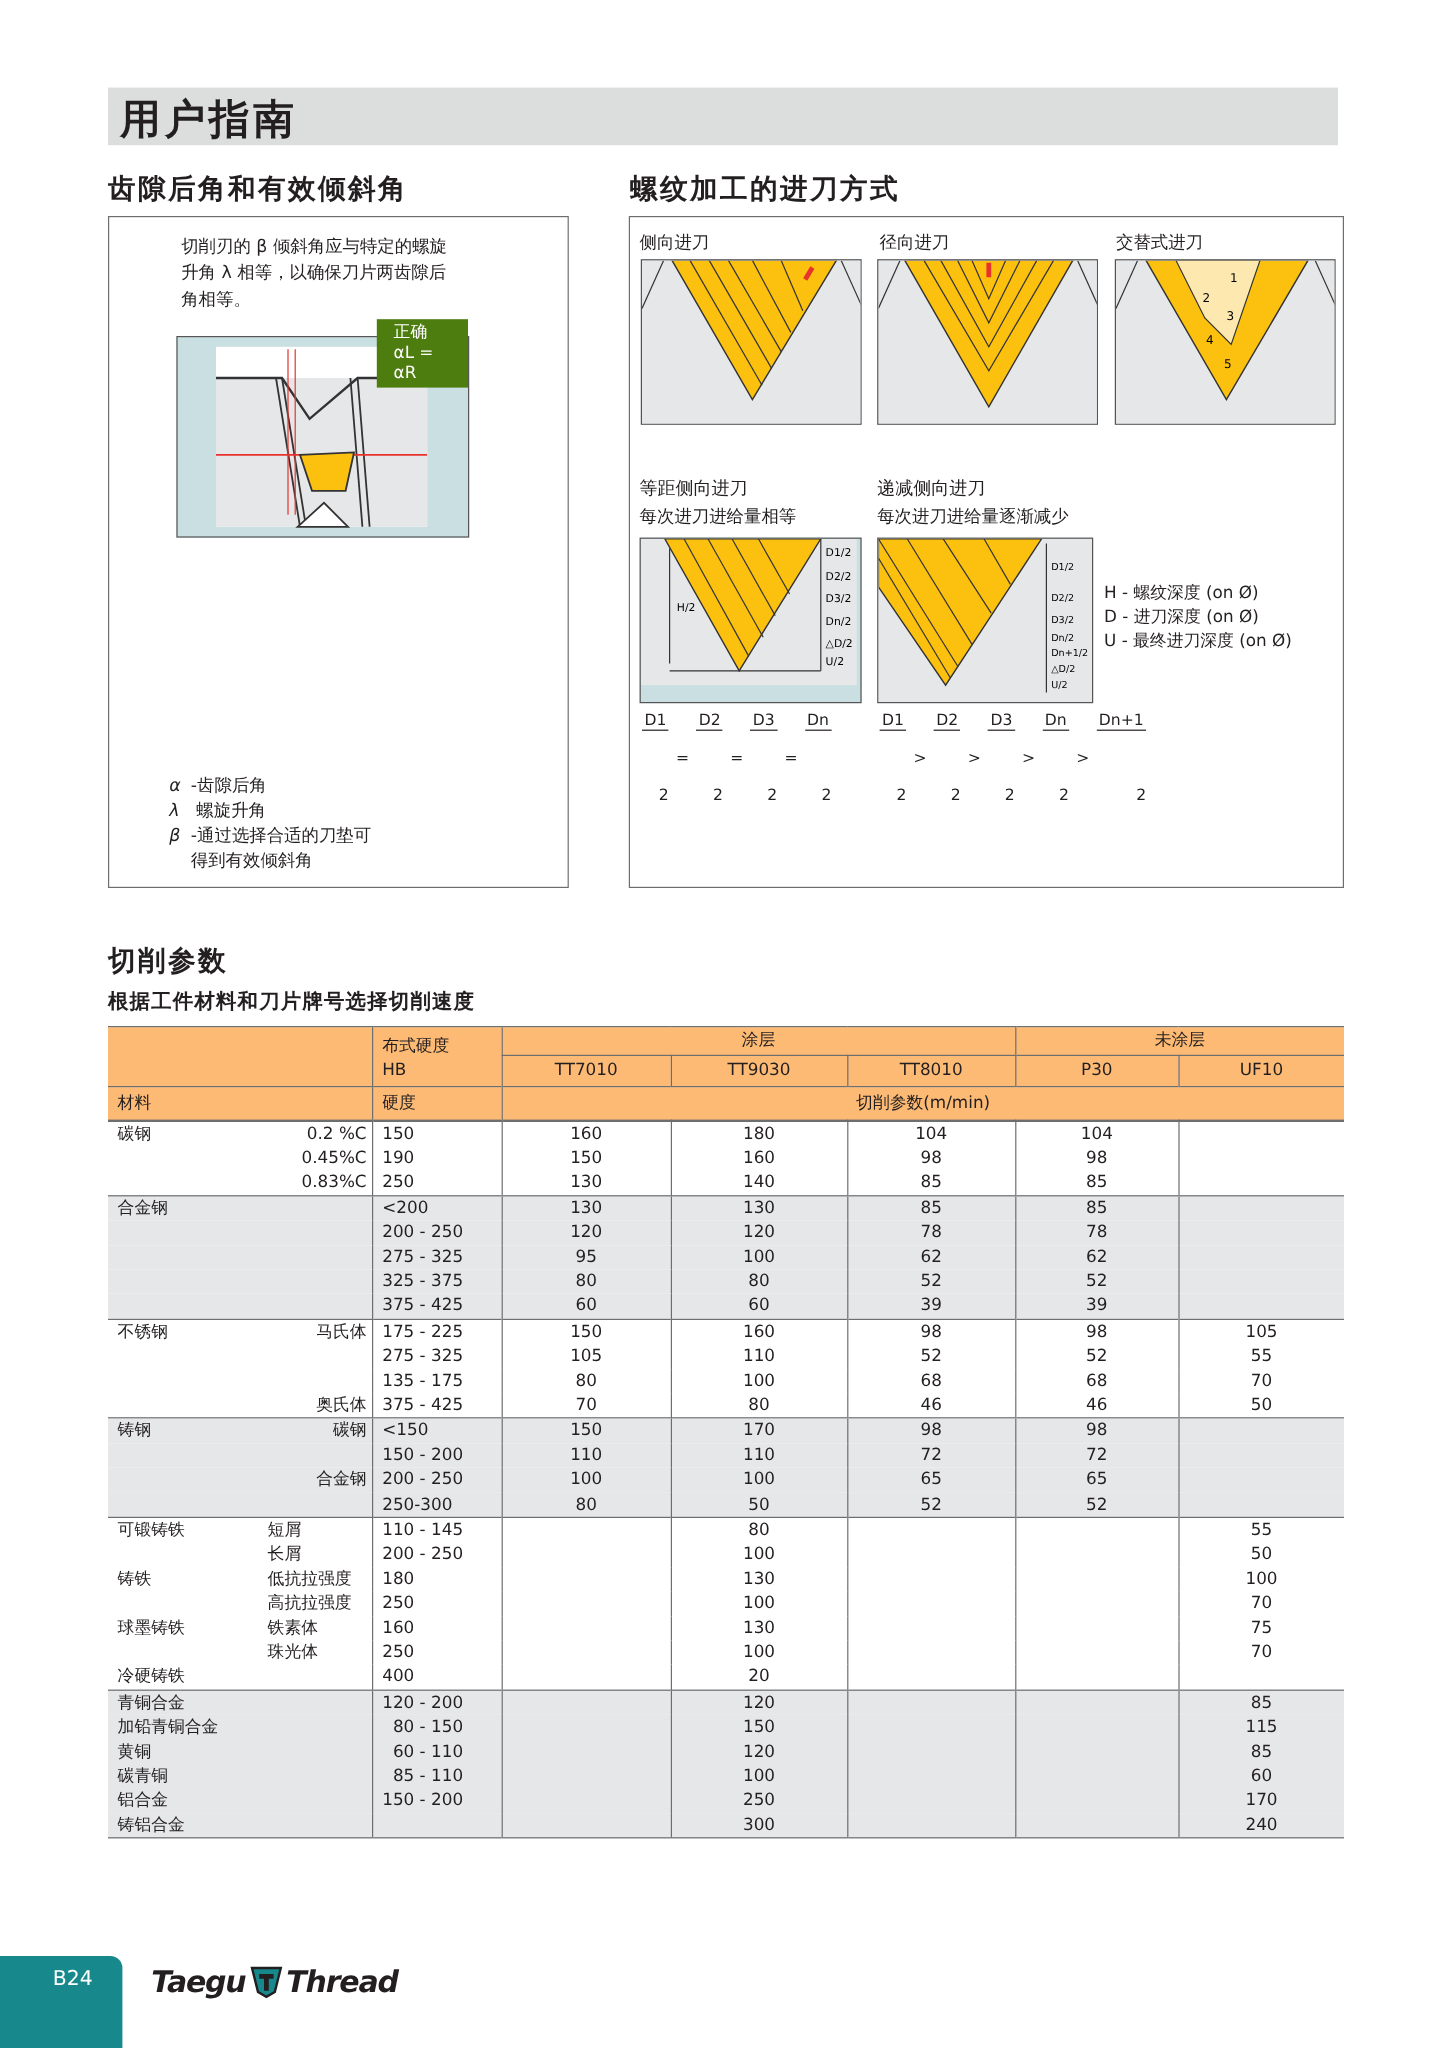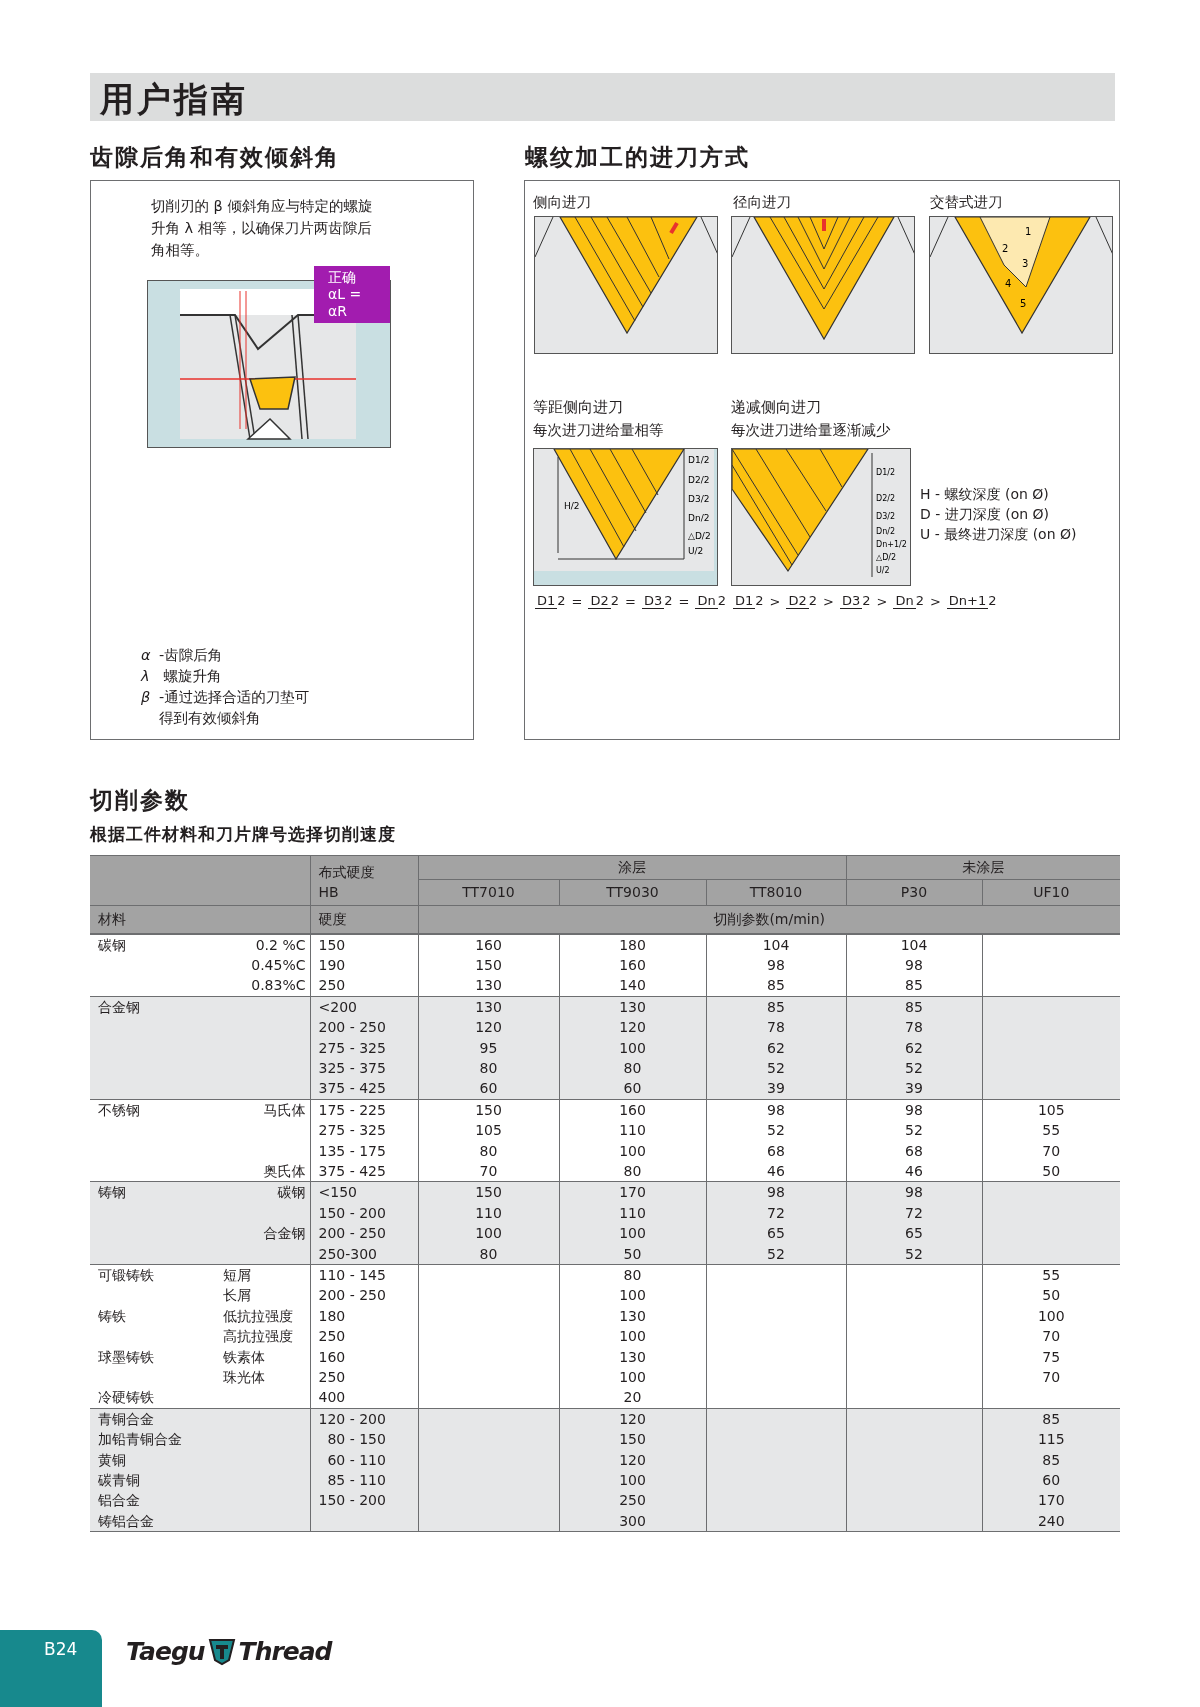--- a/index.html
+++ b/index.html
@@ -6,35 +6,35 @@
   body { width: 1200px; height: 1707px; background: #fff; position: relative; font-family: "DejaVu Sans", "Liberation Sans", sans-serif; color: #231f20; overflow: hidden; }
   .page-title-bar { position: absolute; left: 90px; top: 73px; width: 1025px; height: 48px; background: #dcdddd; }
   .page-title-bar span { position: absolute; left: 10px; top: 4px; font-size: 34px; font-weight: bold; letter-spacing: 3px; }
   .section-h { position: absolute; font-size: 23px; font-weight: bold; letter-spacing: 2px; }
   .box { position: absolute; border: 1.5px solid #6d6e70; background: #fff; }
   .intro { position: absolute; left: 60px; top: 14px; width: 260px; font-size: 14.5px; line-height: 22px; }
   .diag { position: absolute; background: #c9dfe2; border: 1px solid #555; }
   .diag-inner { position: absolute; left: 32px; top: 8px; width: 176px; bottom: 8px; background: #fff; }
   .diag-grey { position: absolute; left: 0; right: 0; top: 26px; bottom: 0; background: #e6e7e8; }
   .tag { position: absolute; color: #fff; font-size: 14px; line-height: 17px; padding: 3px 14px; }
-  .tag.ok { background: #a21caf; }
+  .tag.ok { background: #4d7c0f; }
   .tag.bad { background: #e8322d; }
   .legend { position: absolute; left: 50px; top: 464px; font-size: 14.5px; line-height: 21px; }
   .legend .sym { font-style: italic; display: inline-block; width: 18px; }
   .feed-label { position: absolute; font-size: 14.5px; }
   .feed-img { position: absolute; border: 1px solid #555; background: #e6e7e8; overflow: hidden; }
   .feed-img svg { display: block; }
   .formula { position: absolute; font-size: 13px; display: flex; align-items: center; gap: 6px; }
-  .frac { display: inline-flex; flex-direction: row; align-items: flex-start; line-height: 14px; }
+  .frac { display: inline-flex; flex-direction: column; align-items: flex-end; line-height: 14px; gap: 48px; }
   .frac .num { border-bottom: 1px solid #231f20; padding: 0 2px; }
   .hdu { position: absolute; left: 920px; top: 484px; font-size: 14px; line-height: 20px; }
   .sub-h { position: absolute; left: 90px; top: 823px; font-size: 17px; font-weight: bold; letter-spacing: 1px; }
   table { position: absolute; left: 90px; top: 855px; width: 1030px; border-collapse: collapse; font-size: 14px; }
   th, td { padding: 0; height: 20.4px; line-height: 20.4px; font-weight: normal; }
-  thead th { background: #a3a3a3; border-top: 1.5px solid #6d6e70; }
+  thead th { background: #fdba74; border-top: 1.5px solid #6d6e70; }
   thead tr.h1 th { height: 24px; }
   thead tr.h2 th { height: 26px; }
   thead tr.h3 th { height: 28px; border-bottom: 2px solid #6d6e70; }
   .bl { border-left: 1px solid #6d6e70; }
   .c { text-align: center; }
   .l { text-align: left; padding-left: 8px; }
   .r { text-align: right; padding-right: 4px; }
   tbody tr.grp-first td { border-top: 1px solid #6d6e70; }
   tbody.grey td { background: #e6e7e8; }
   tbody.last tr:last-child td { border-bottom: 1.5px solid #6d6e70; }

